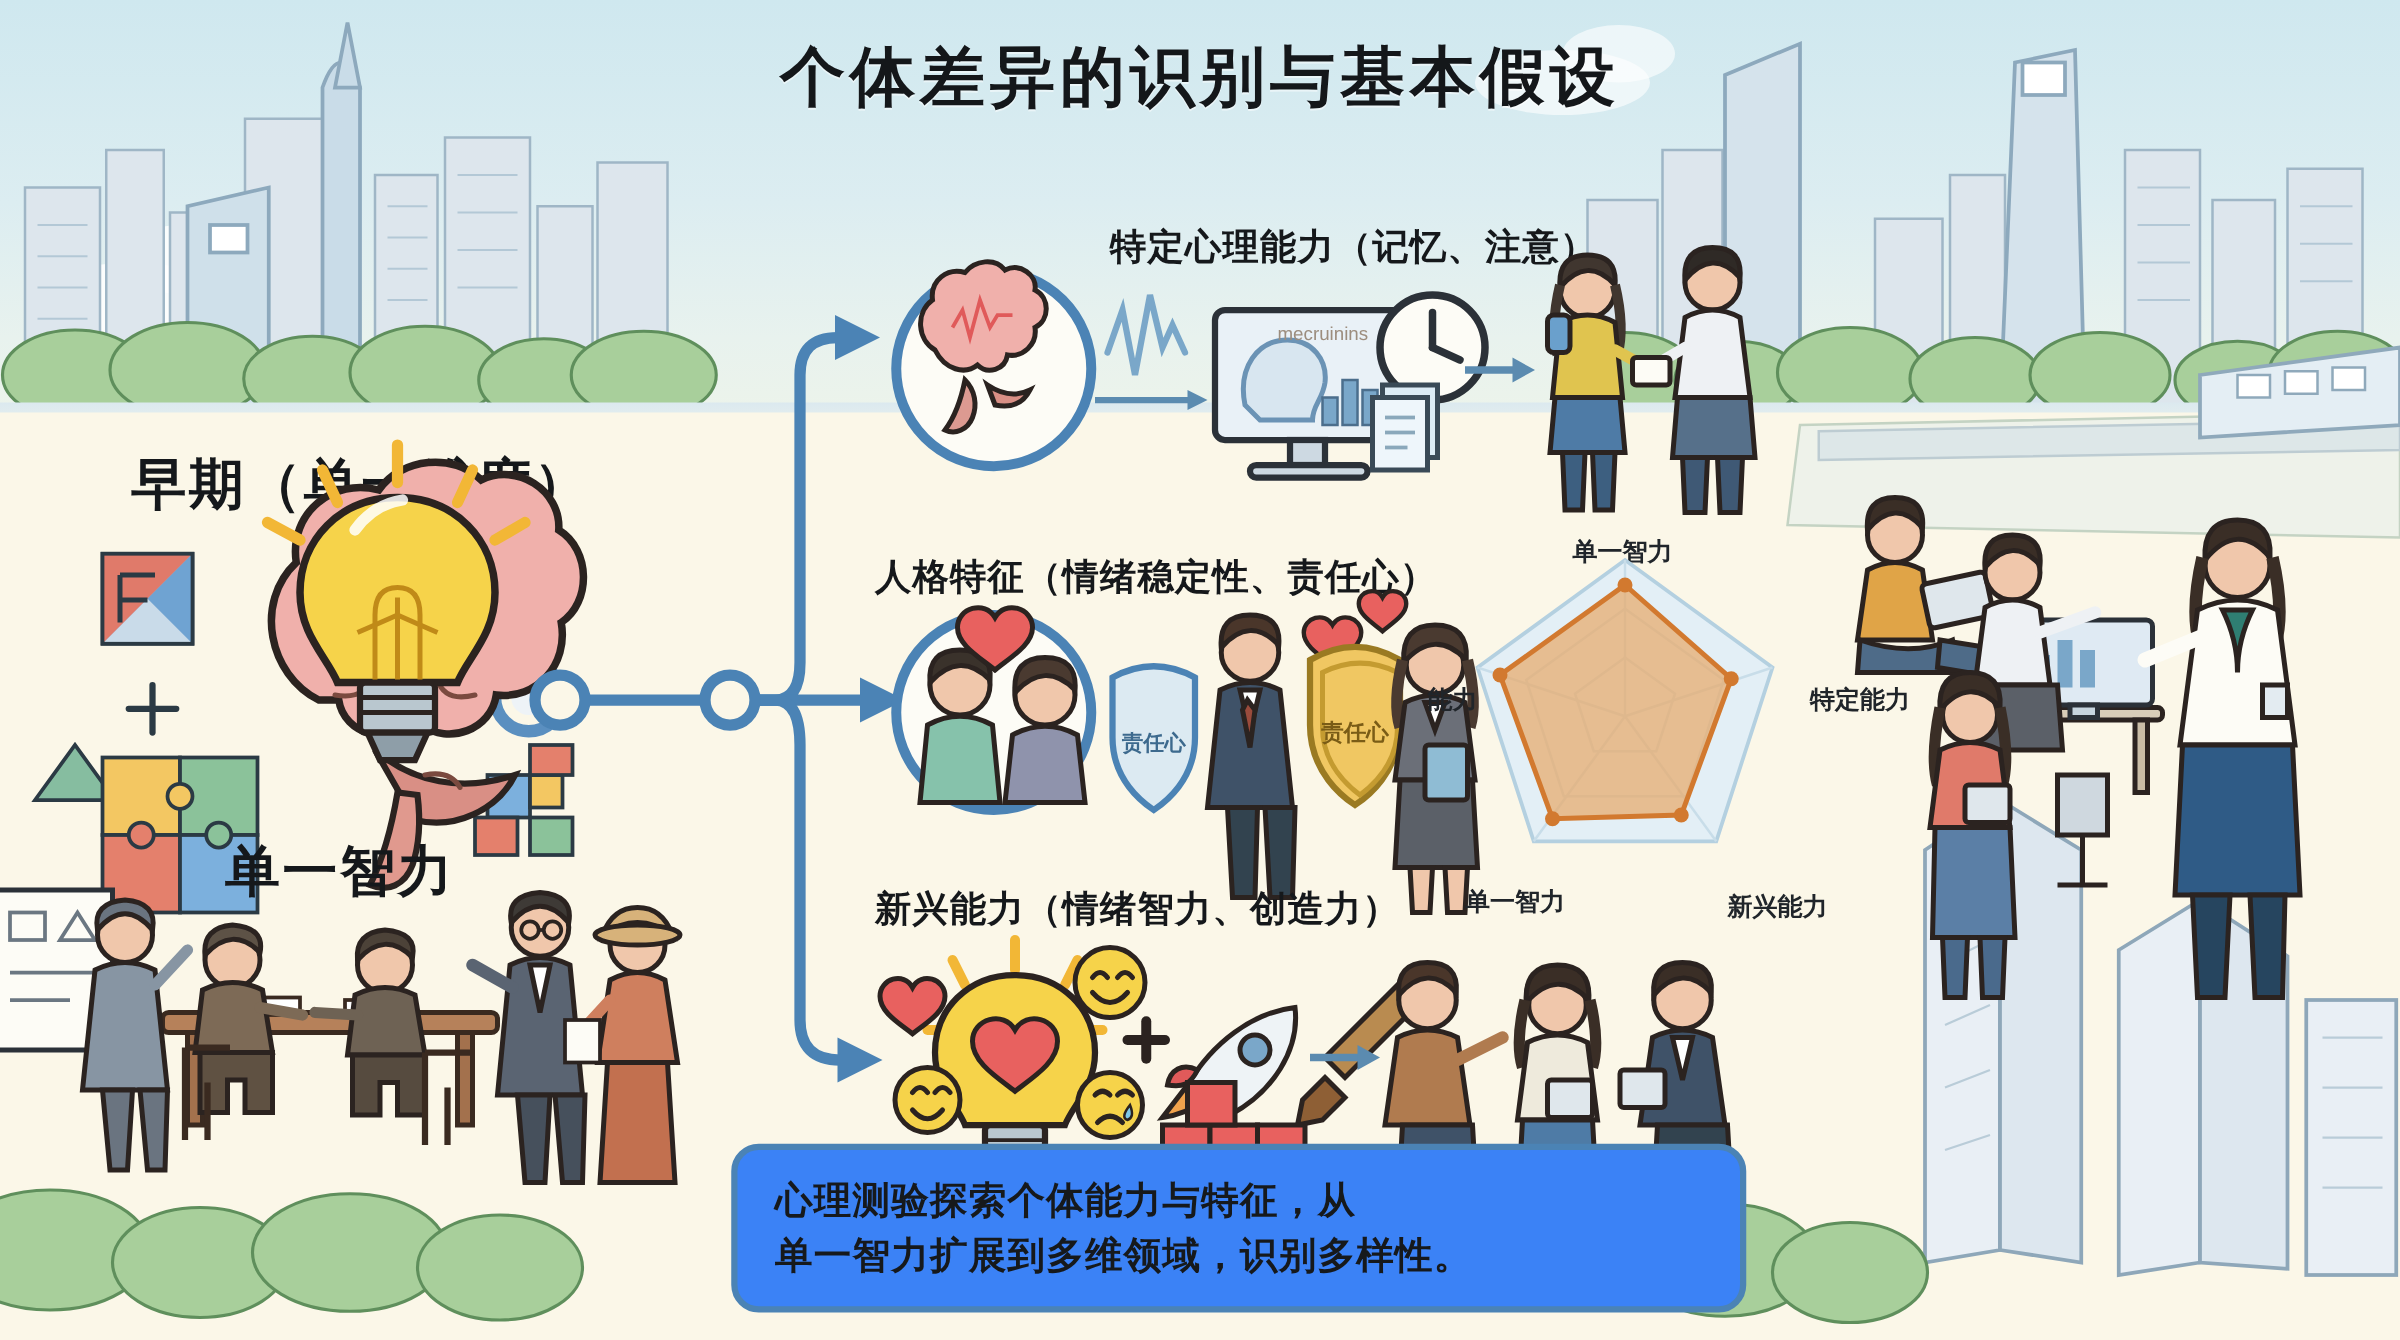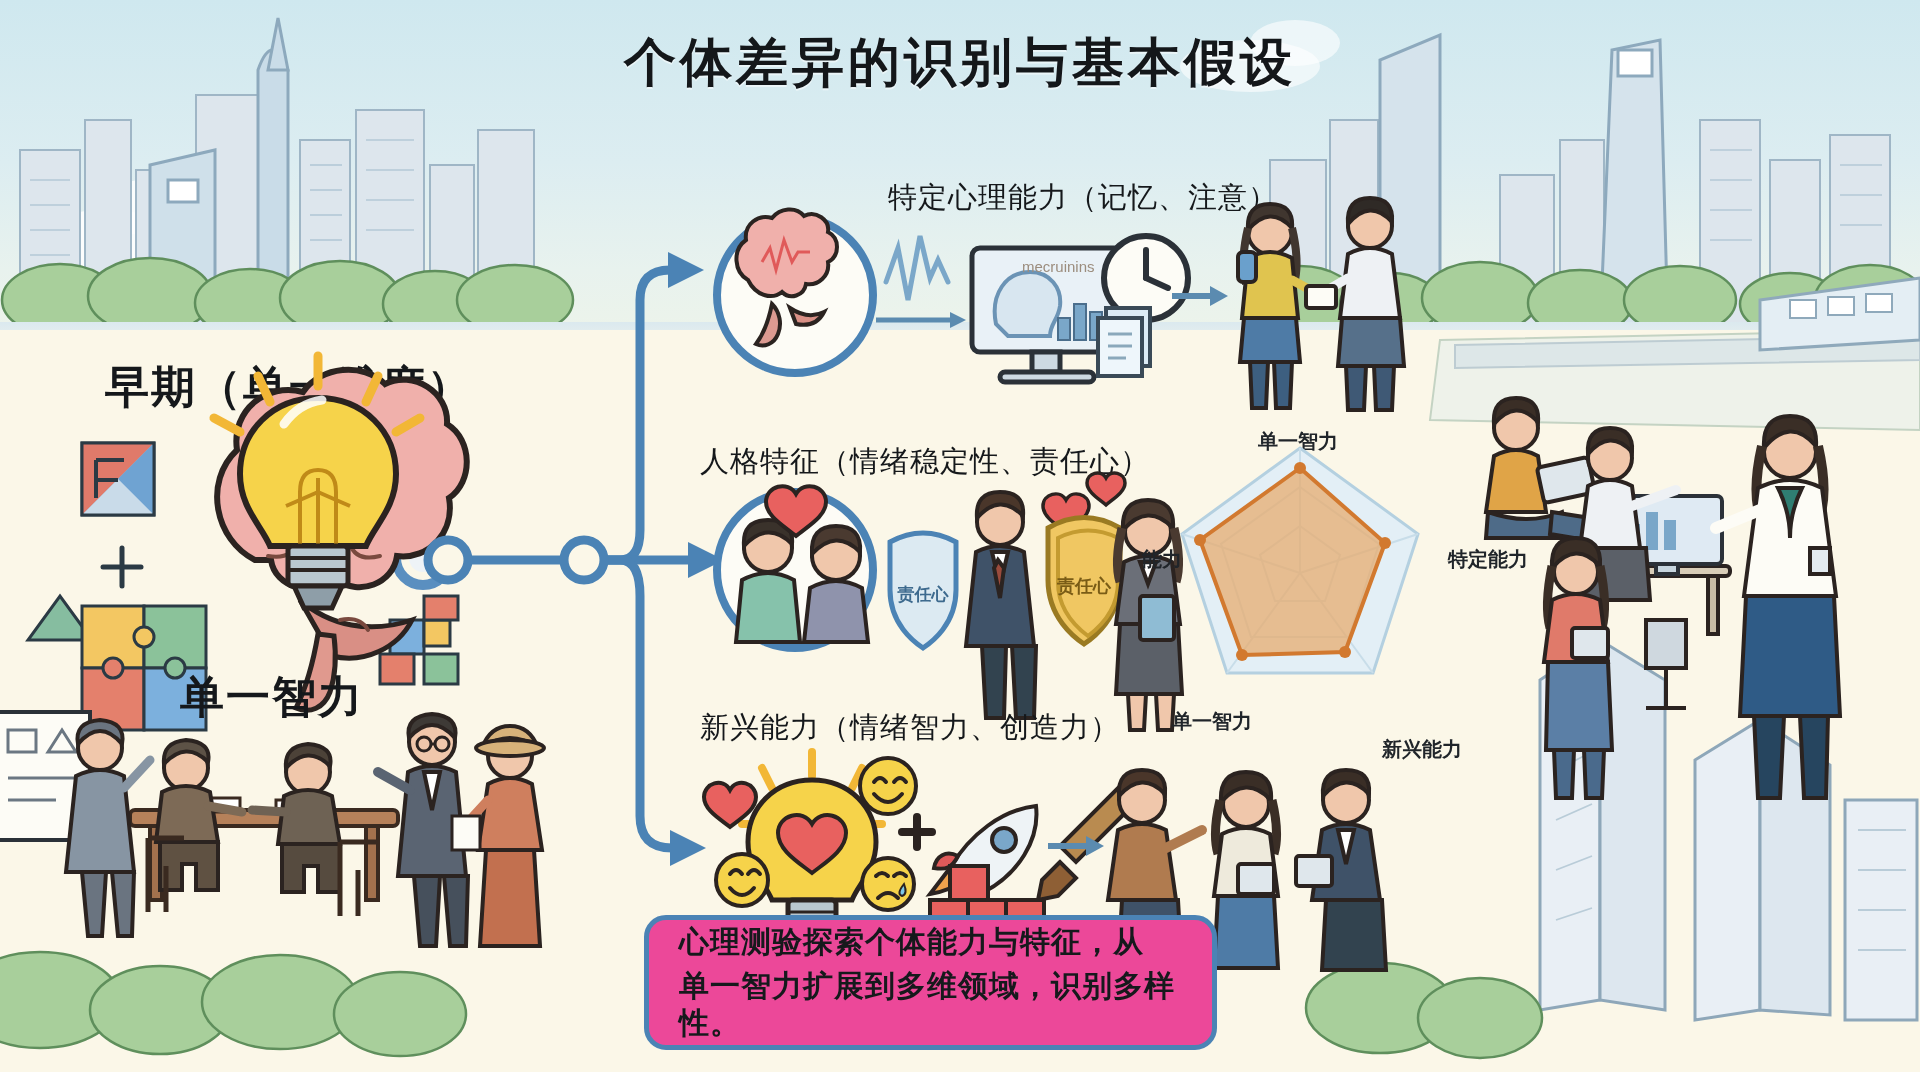--- a/index.html
+++ b/index.html
@@ -31,39 +31,39 @@
   .title {
     position:absolute; left:0; top:34px; width:1920px;
     text-align:center; font-size:52px; font-weight:700; letter-spacing:4px;
     color:#14171a; line-height:1.1;
     font-family:"DejaVu Sans","Liberation Sans",sans-serif;
     text-shadow:0 2px 0 rgba(255,255,255,.5);
   }
 
   
   .hd {
-    position:absolute; font-size:29px; font-weight:400; color:#15181b;
+    position:absolute; font-size:29px; font-weight:700; color:#15181b;
     white-space:nowrap; letter-spacing:1px;
     font-family:"DejaVu Sans","Liberation Sans",sans-serif;
   }
   .sub {
     position:absolute; font-size:44px; font-weight:700; color:#15181b;
     white-space:nowrap; letter-spacing:2px;
     font-family:"DejaVu Sans","Liberation Sans",sans-serif;
   }
   .rlbl{
     position:absolute; font-size:20px; font-weight:700; color:#20252a;
     white-space:nowrap;
     font-family:"DejaVu Sans","Liberation Sans",sans-serif;
   }
 
   
   .caption {
-    position:absolute; left:644px; top:915px; width:573px; height:135px;
-    background:#ec4899; border:5px solid #4b83b5; border-radius:22px;
+    position:absolute; left:585px; top:915px; width:812px; height:135px;
+    background:#3b82f6; border:5px solid #4b83b5; border-radius:22px;
     display:flex; flex-direction:column; justify-content:center;
     padding:10px 30px; gap:6px;
   }
   .caption div {
     font-size:30px; font-weight:700; color:#16191c; letter-spacing:1px;
     font-family:"DejaVu Sans","Liberation Sans",sans-serif; line-height:1.25;
   }
 
   svg { position:absolute; left:0; top:0; overflow:visible; }
 </style>
@@ -494,21 +494,21 @@
       <path d="M1140 562 l8 22 l8 -22 Z" fill="#fff"></path>
       <path d="M1120 624 h58 l4 70 h-66 Z" fill="#5b6068"></path>
       <path d="M1128 694 l2 36 h14 l2 -36 Z" fill="#f0c7ab"></path>
       <path d="M1156 694 l2 36 h14 l2 -36 Z" fill="#f0c7ab"></path>
       <rect x="1140" y="596" width="34" height="44" rx="3" fill="#8fbcd4"></rect>
     </g>
   </svg>
 
   <div class="rlbl" style="left:1142px; top:546px;">能力</div>
   <div class="rlbl" style="left:1448px; top:546px;text-align:center;">特定能力</div>
-  <div class="rlbl" style="left:1382px; top:712px;margin-top:24px;">新兴能力</div>
+  <div class="rlbl" style="left:1382px; top:712px;">新兴能力</div>
   <div class="rlbl" style="left:1172px; top:708px;">单一智力</div>
   <div class="rlbl" style="left:1258px; top:428px;">单一智力</div>
 
   <svg width="1920" height="1072">
     <g>
       <polygon points="1300,448 1418,534 1373,673 1227,673 1182,534" fill="#e3eff6" stroke="#b4d0e0" stroke-width="3"></polygon>
       <polygon points="1300,487 1379,544 1349,637 1251,637 1221,544" fill="none" stroke="#c8dde9" stroke-width="2"></polygon>
       <polygon points="1300,526 1340,555 1325,601 1275,601 1260,555" fill="none" stroke="#c8dde9" stroke-width="2"></polygon>
       <g stroke="#c8dde9" stroke-width="2">
         <line x1="1300" y1="573" x2="1300" y2="448"></line>

